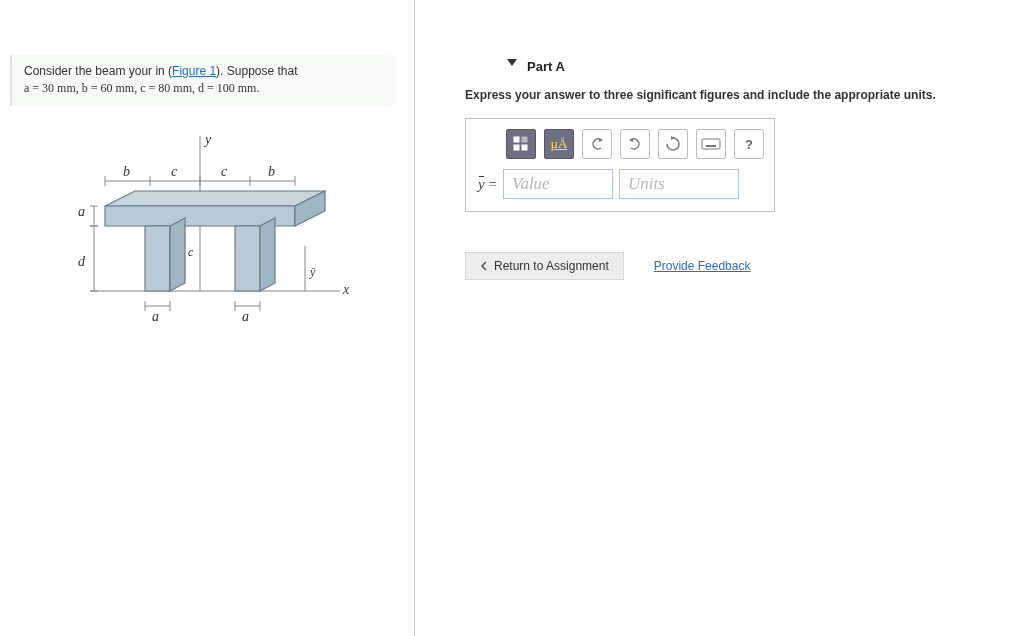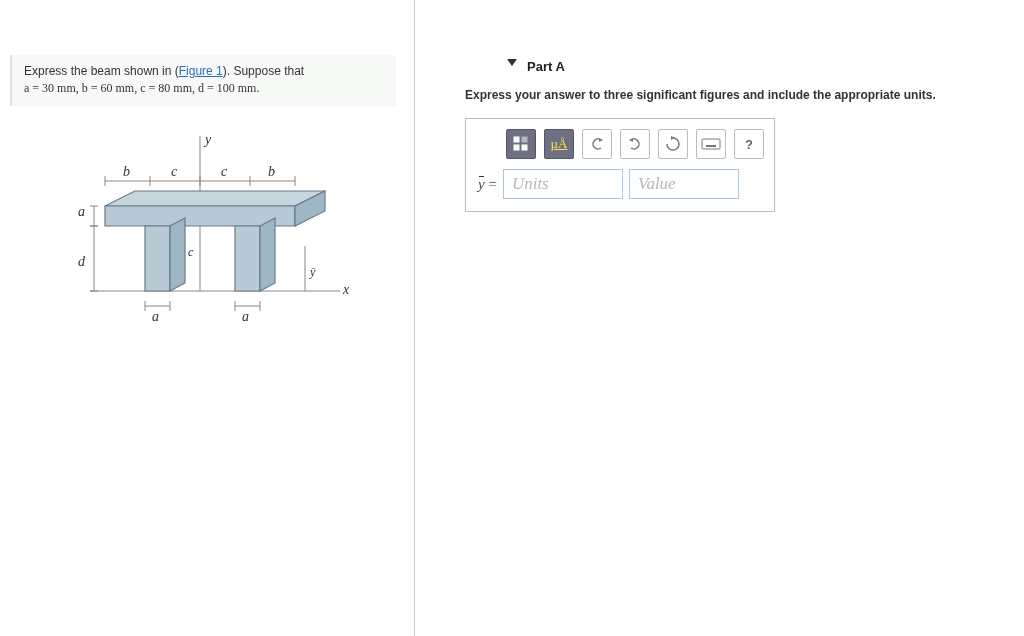--- a/index.html
+++ b/index.html
@@ -76,21 +76,21 @@
   .beamface { stroke:#6a7a87; stroke-width:1.2; }
   .ringp { font-family: Georgia, serif; }
 </style>
 </head>
 <body>
 
 <div class="page">
 
   <div class="left-col">
     <div class="prob">
-      <span>Express the beam shown in (</span><a href="#">Figure 1</a><span>). Suppose that</span><br>
+      <span>Consider the beam your in (</span><a href="#">Figure 1</a><span>). Suppose that</span><br>
       <span class="serif">a = 30 mm, b = 60 mm, c = 80 mm, d = 100 mm.</span>
     </div>
 
 
     <div class="fig-body">
       <svg width="300" height="220" viewBox="0 0 300 220">
 
         <line x1="150" y1="10" x2="150" y2="165" class="thin"></line>
         <text x="155" y="18" class="svglab">y</text>
 
@@ -189,21 +189,30 @@
                 <line x1="10" y1="5" x2="10" y2="5" stroke="#777" stroke-width="2"></line>
                 <line x1="13" y1="5" x2="13" y2="5" stroke="#777" stroke-width="2"></line>
                 <line x1="16" y1="5" x2="16" y2="5" stroke="#777" stroke-width="2"></line>
               <line x1="5" y1="9" x2="15" y2="9" stroke="#777" stroke-width="2"></line>
             </svg>
           </span>
           <span class="tbtn light" style="font-weight:bold;">?</span>
         </div>
         <div class="inputs-row">
           <span class="eqlabel"><span class="ybar">y</span> =</span>
+          <div class="field value">Value</div>
           <div class="field units">Units</div>
-          <div class="field value">Value</div>
         </div>
       </div>
 
 
+      <div class="bottom-row">
+        <span class="retbtn">
+          <svg width="8" height="10">
+              <polyline points="6,1 2,5 6,9" fill="none" stroke="#555" stroke-width="1.5"></polyline>
+            </svg>
+          <span>Return to Assignment</span>
+        </span>
+        <span class="feedback">Provide Feedback</span>
+      </div>
     </div>
   </div>
 </div>
 
 </body></html>

